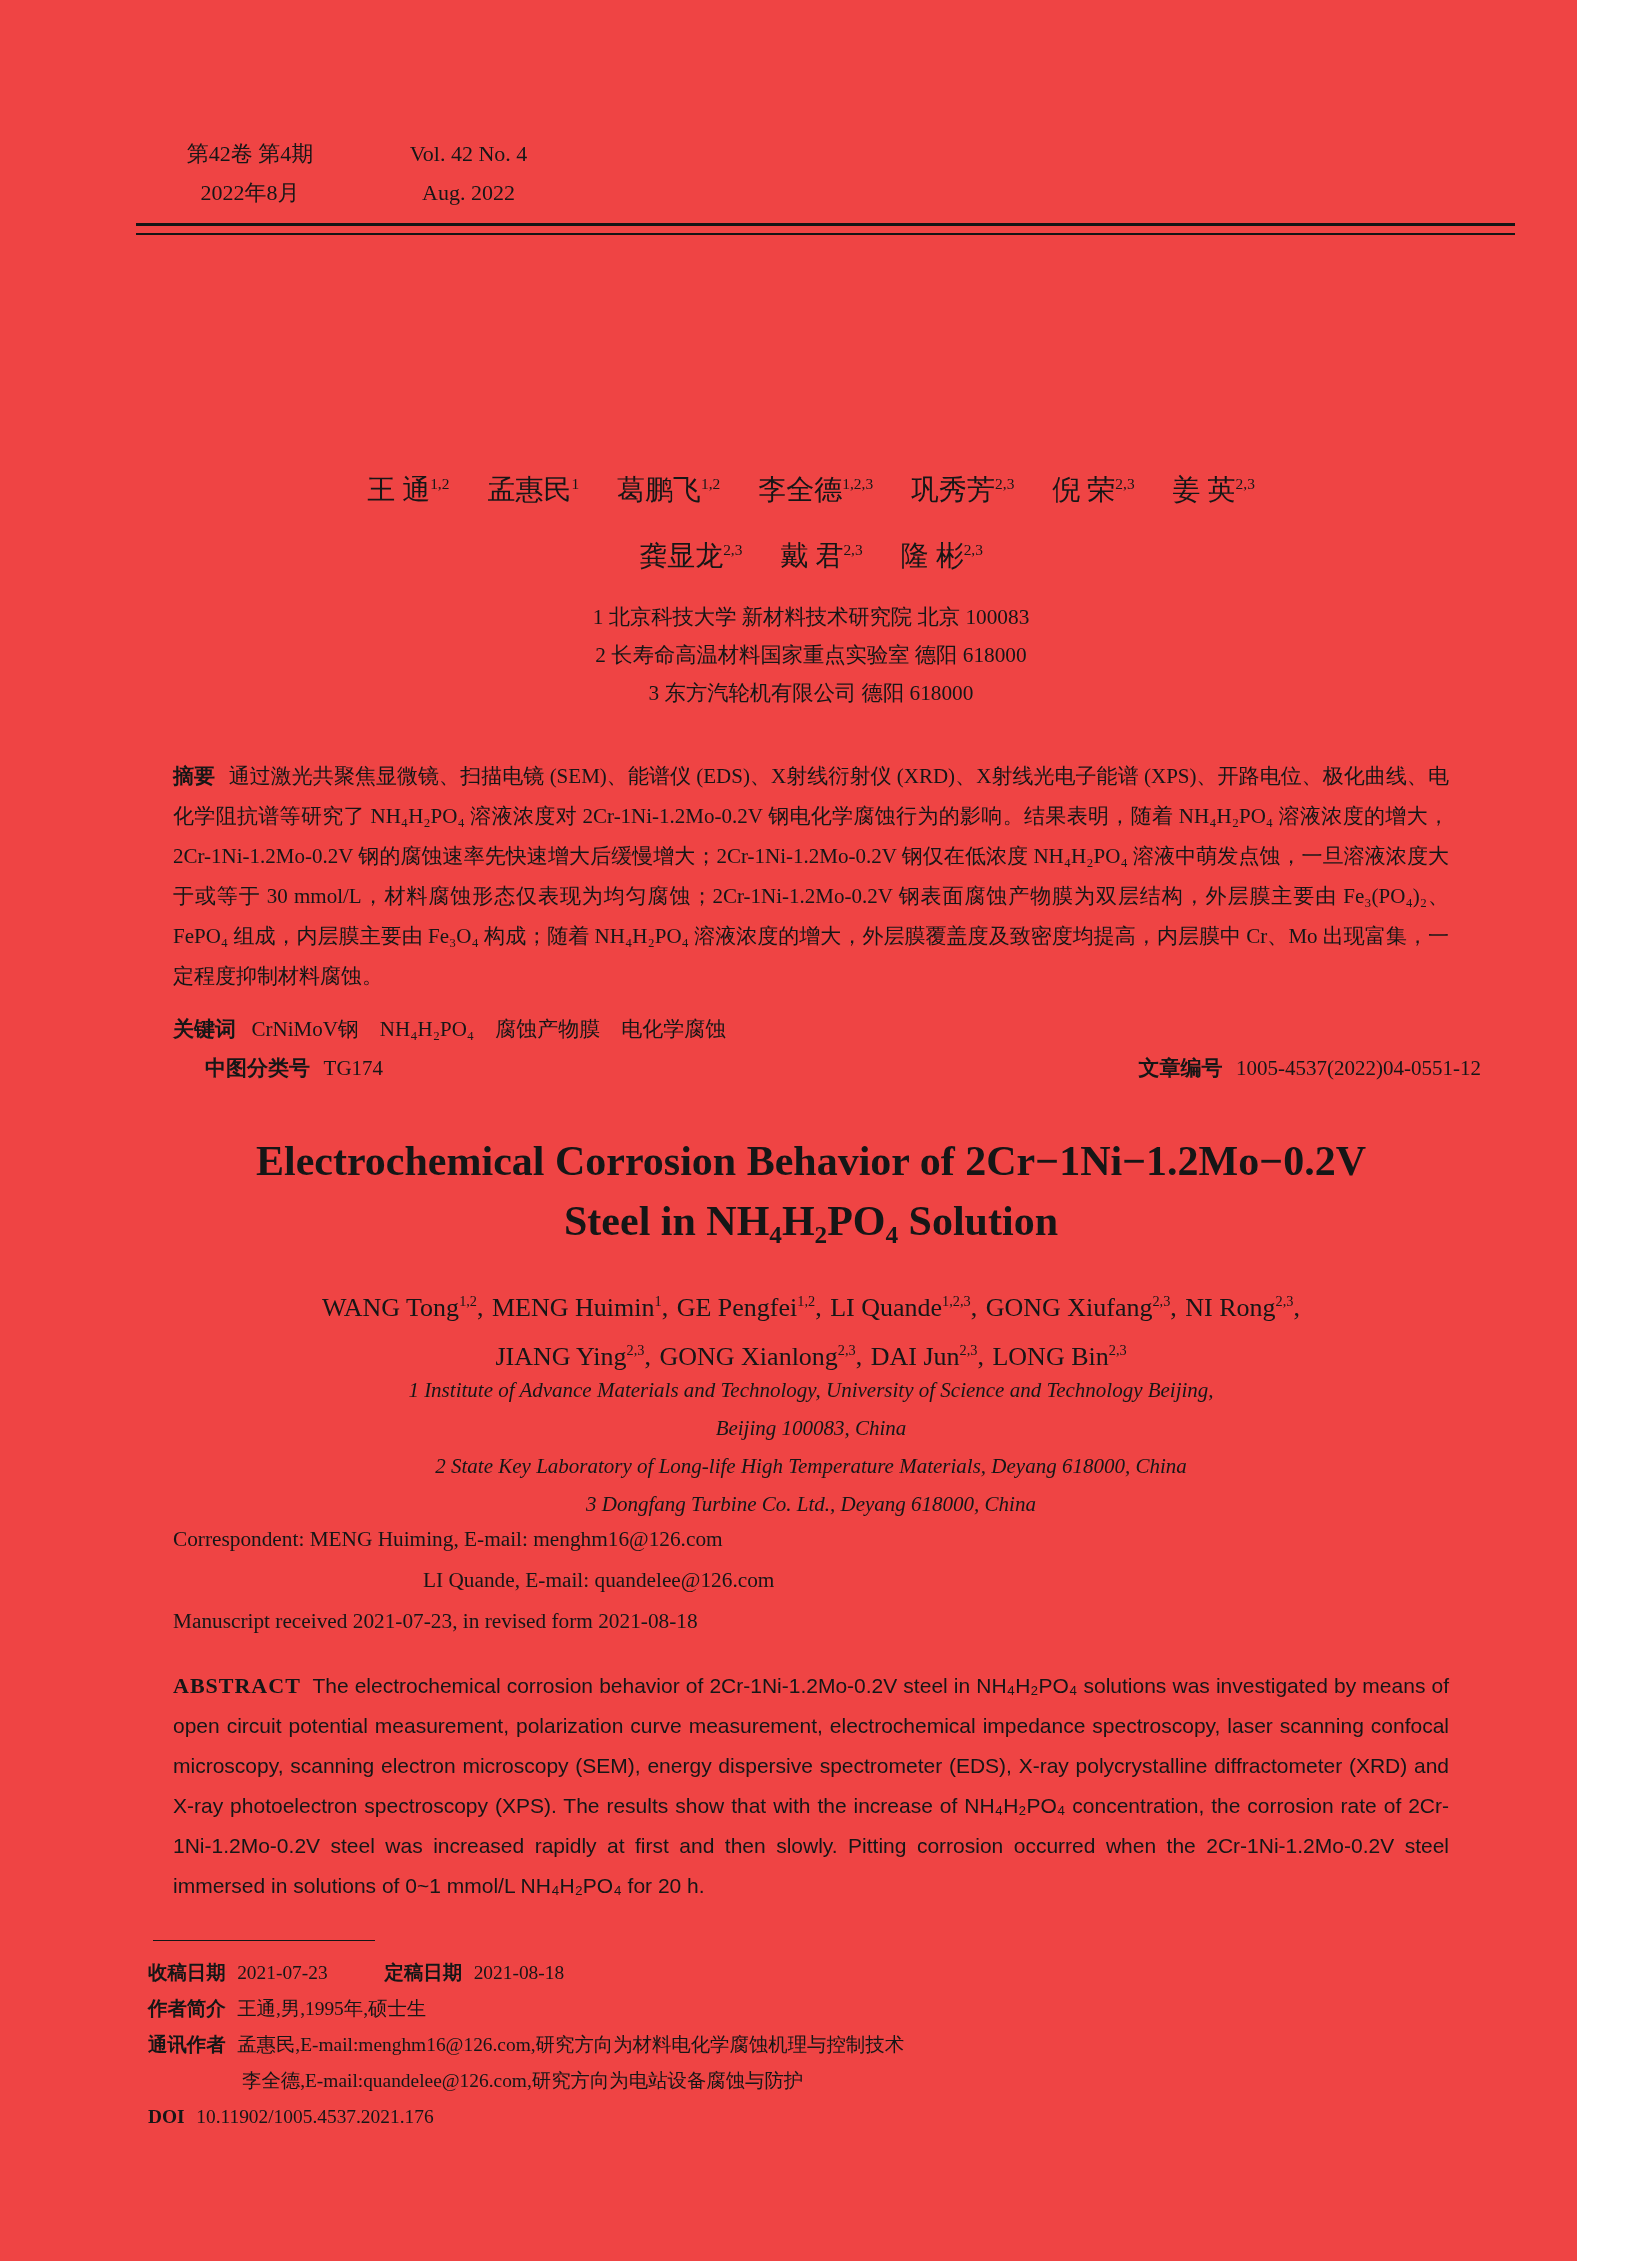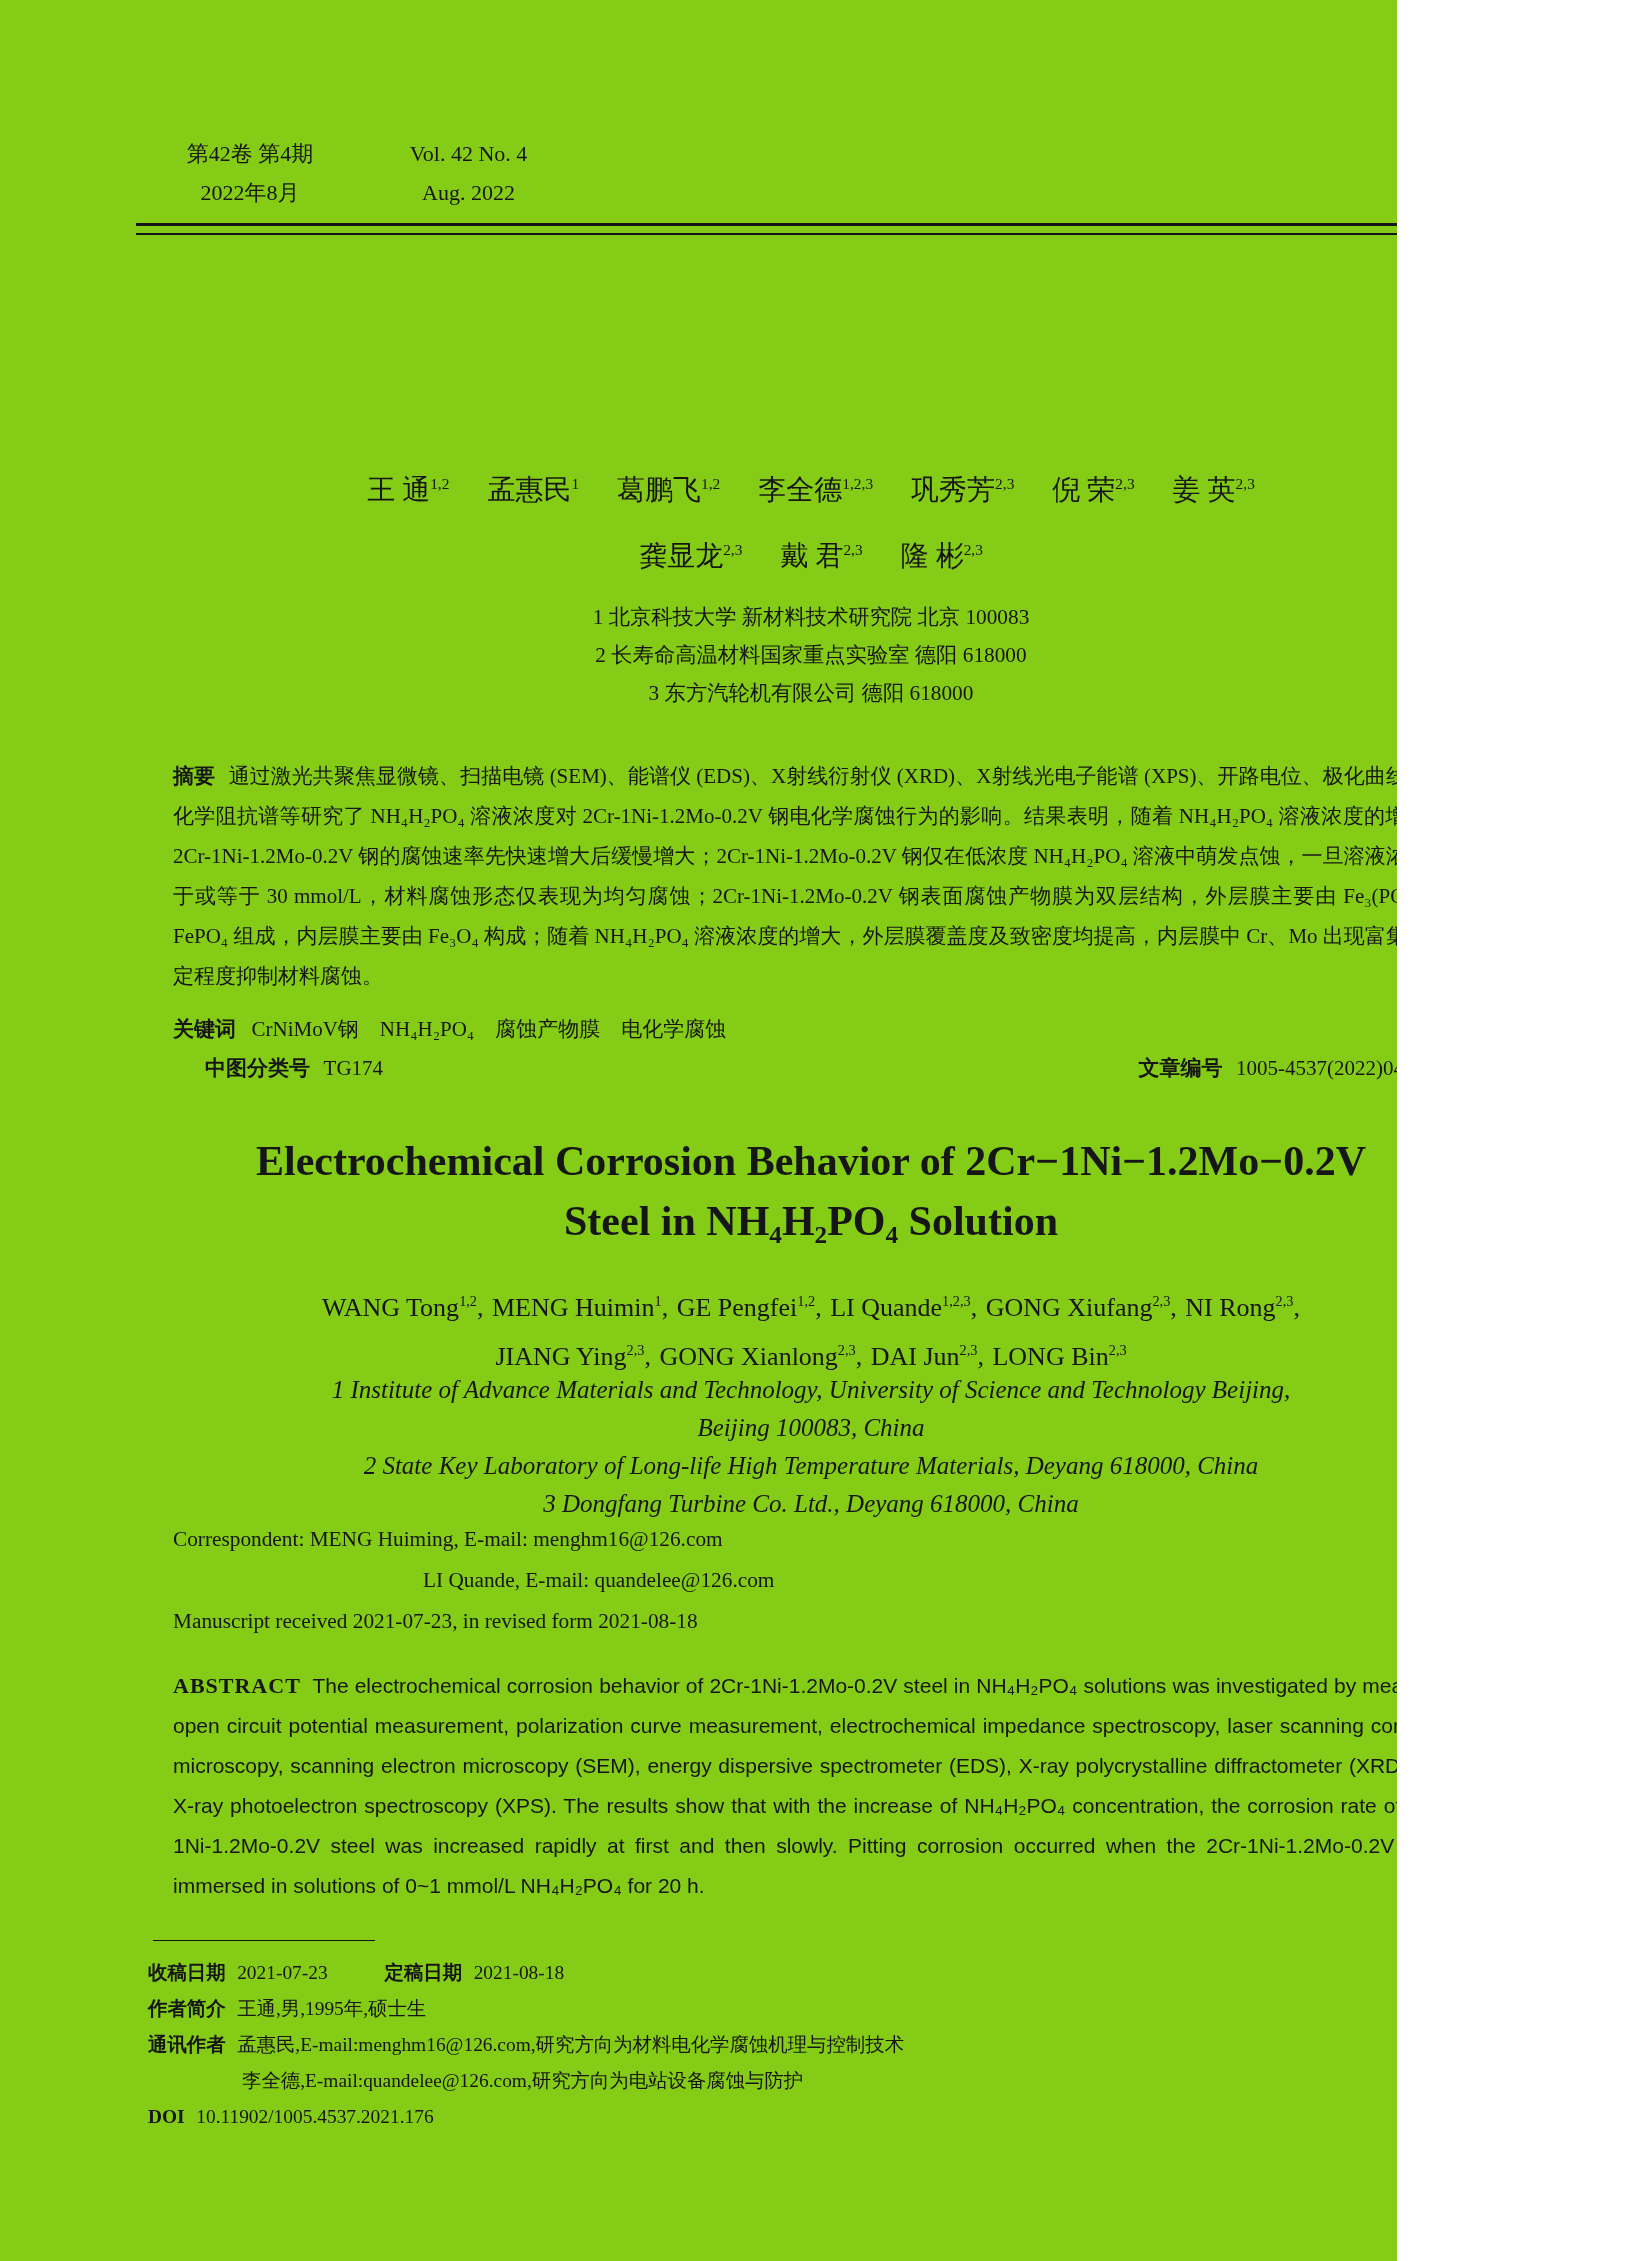--- a/index.html
+++ b/index.html
@@ -1,18 +1,18 @@
 <!DOCTYPE html>
 <html><head>
 <meta charset="utf-8">
 <style>
   * { margin:0; padding:0; box-sizing:border-box; }
   html,body { background:#ffffff; }
   body { width:1651px; height:2262px; }
-  .page { position:relative; width:1397px; height:2262px; background:#84cc16; color:#161616;
+  .page { position:relative; width:1577px; height:2262px; background:#ef4444; color:#161616;
           font-family:"Liberation Serif","DejaVu Serif",serif; overflow:hidden; }
   .block { position:absolute; left:173px; width:1276px; }
 
   
   .hdr { position:absolute; top:128px; left:136px; width:1379px; display:flex; align-items:flex-start; }
   .hdr-left  { width:228px; text-align:center; font-size:22px; line-height:39px; padding-top:5.8px; }
   .hdr-center{ flex:1; text-align:center; }
   .jcn { font-size:41px; line-height:47px; letter-spacing:8.7px; }
   .jen { font-size:26px; font-weight:bold; line-height:39px; margin-top:1.9px; }
   .hdr-right { width:209px; text-align:center; font-size:22px; line-height:39px; padding-top:5.8px; }
@@ -32,21 +32,21 @@
   .abstract-cn .lbl { margin-right:13.6px; }
   .kw { top:1009px; font-size:21px; line-height:40px; }
   .kw .lbl { margin-right:15.5px; }
   .clc-row { top:1048px; display:flex; justify-content:space-between; font-size:21px; line-height:40px;margin-left:32px; }
   .clc-row .lbl { margin-right:13.6px; }
 
   
   .title-en { top:1131px; text-align:center; font-size:42px; font-weight:bold; line-height:60px; }
   .authors-en { top:1283px; text-align:center; font-size:26px; line-height:49px; }
   .authors-en .author { margin:0 1px; }
-  .affils-en { top:1371px; text-align:center; font-style:italic; font-size:25px; line-height:38px; }
+  .affils-en { top:1371px; text-align:center; font-style:italic; font-size:21px; line-height:38px; }
   .corr { top:1519px; font-size:21.3px; line-height:41px; }
   .corr .indent { padding-left:250px; }
   .abstract-en { top:1666px; font-size:21px; line-height:40px; text-align:justify;
                  font-family:"Liberation Sans","DejaVu Sans",sans-serif; }
   .abstract-en .lbl { font-family:"Liberation Serif","DejaVu Serif",serif; font-weight:bold;
                       font-size:22px; margin-right:11.6px; letter-spacing:1px; }
 
   
   .footrule { position:absolute; top:1940px; left:153px; width:222px; border-top:1.9px solid #151515; }
   .footer { position:absolute; top:1955px; left:148px; width:1329px; font-size:19.4px; line-height:36px; }

